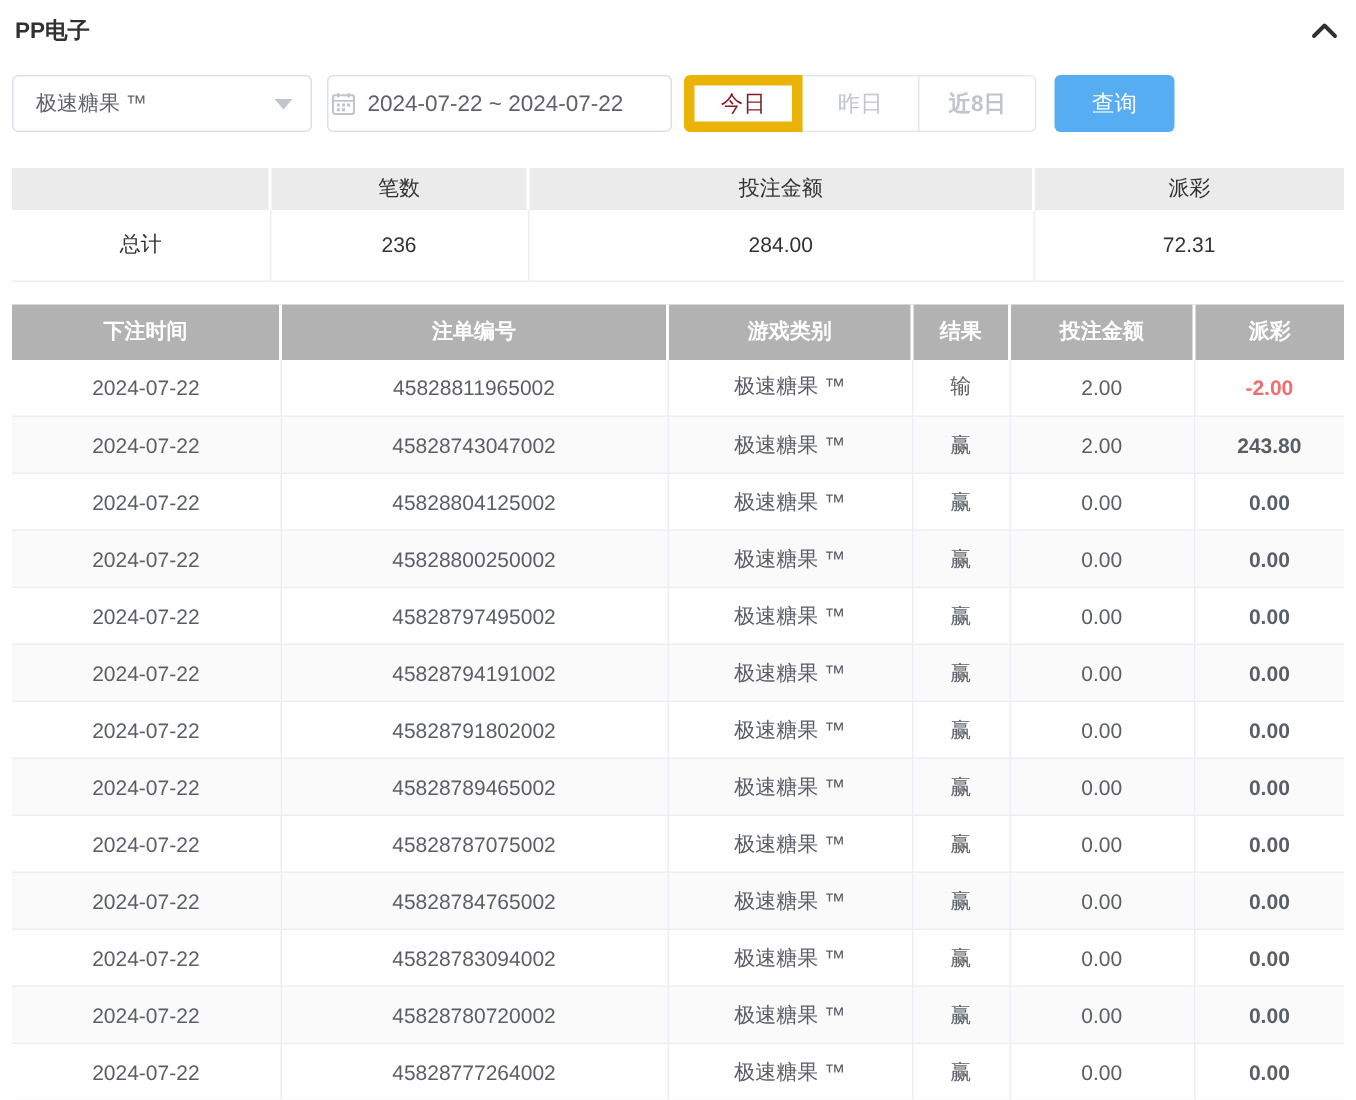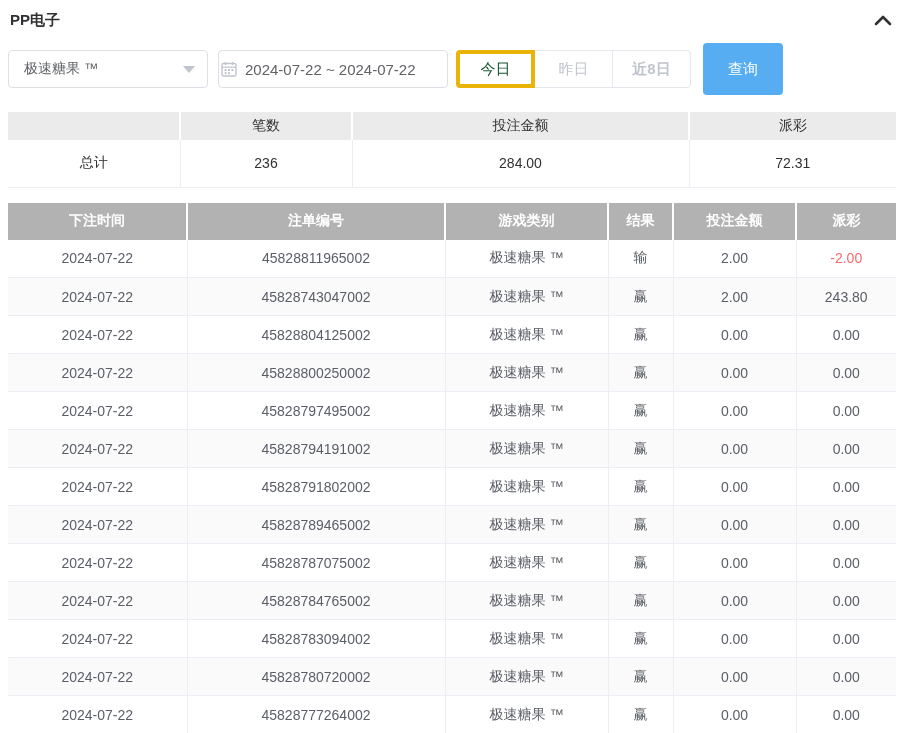--- a/index.html
+++ b/index.html
@@ -40,24 +40,24 @@
 
   .btn-group { display: flex; margin-left: 8px; }
   .btn-group .qbtn {
     width: 79px; height: 38px; background: #fff; border: 1px solid #e4e7ed;
     color: #c0c4cc; font-size: 15px; cursor: pointer; margin-left: -1px;
     display: flex; align-items: center; justify-content: center;
   }
   .btn-group .qbtn:first-child { border-radius: 4px 0 0 4px; margin-left: 0; }
   .btn-group .qbtn:last-child { border-radius: 0 4px 4px 0; font-weight: bold; }
   .btn-group .qbtn.active {
-    border: 4px solid #eab308; color: #14532d; position: relative; z-index: 2;
+    border: 7px solid #eab308; color: #7f1d1d; position: relative; z-index: 2;
   }
   .search-btn {
-    margin-left: 12px; width: 80px; height: 52px; border: none; border-radius: 4px;
+    margin-left: 12px; width: 80px; height: 38px; border: none; border-radius: 4px;
     background: #57adf2; color: #fff; font-size: 15px; cursor: pointer;
   }
 
   
   table { border-collapse: collapse; width: 100%; table-layout: fixed; }
   .summary { margin-top: 24px; }
   .summary th {
     background: #ebebeb; height: 28px; font-weight: 400; color: #303133;
     border-right: 2px solid #fff; font-size: 14px;
   }
@@ -73,21 +73,21 @@
   .records th {
     background: #b2b2b2; color: #fff; height: 37px; font-size: 14px;
     font-weight: 700; border-right: 2px solid #fff;
   }
   .records th:last-child { border-right: none; }
   .records td {
     height: 38px; text-align: center; color: #5a5e66;
     border-right: 1px solid #ebeef5; border-bottom: 1px solid #ebeef5;
     white-space: nowrap; overflow: hidden;
   }
-  .records td:last-child { border-right: none; }
+  .records td:last-child { border-right: none; font-weight: bold; }
   .records tbody tr:nth-child(even) td { background: #fafafa; }
   .records td.neg { color: #f56c6c; }
 </style>
 </head>
 <body>
 
 <div class="page">
 
   <div class="titlebar">
     <span class="title">PP电子</span>

